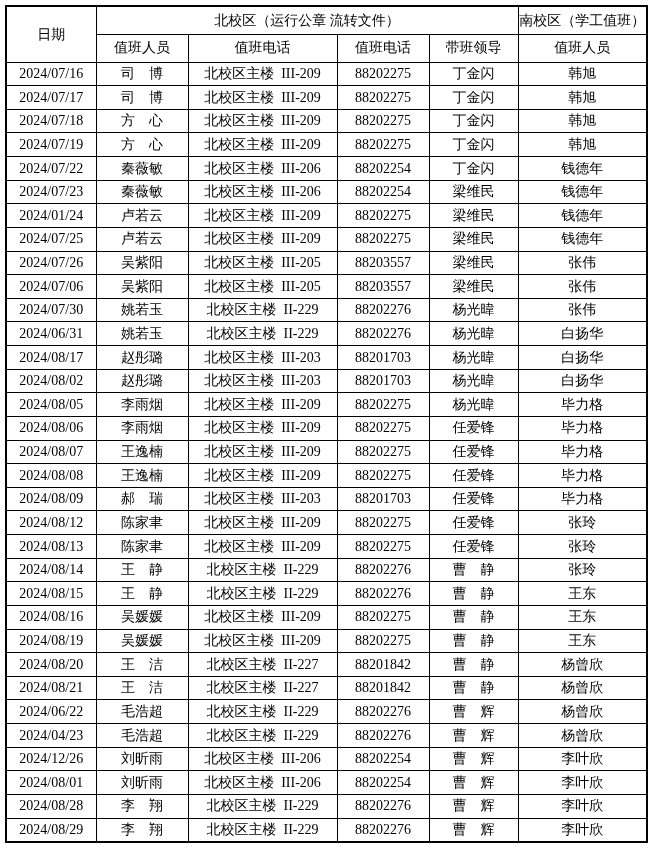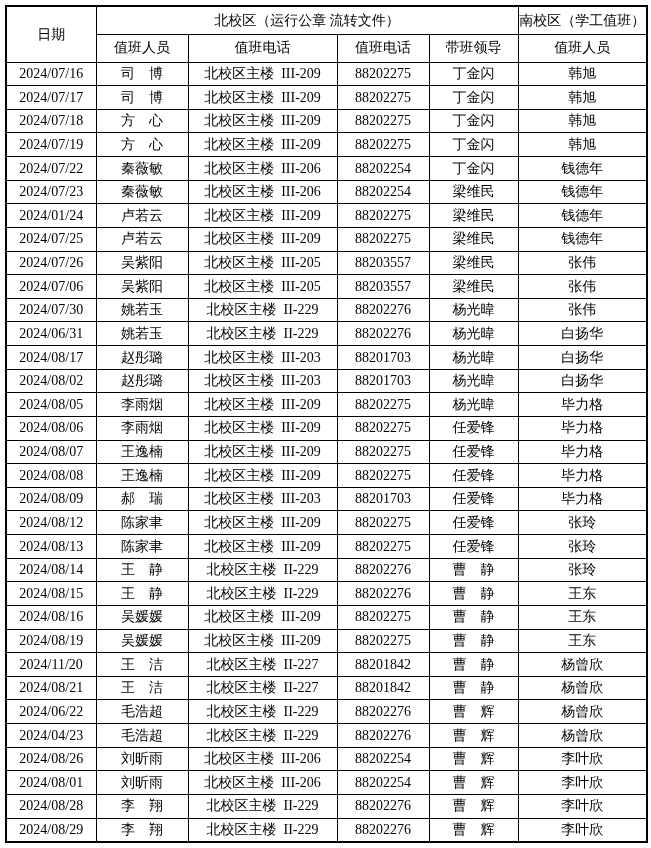--- a/index.html
+++ b/index.html
@@ -271,21 +271,21 @@
         </tr>
         <tr>
           <td class="c-date">2024/08/19</td>
           <td class="c-person">吴媛媛</td>
           <td class="c-loc">北校区主楼  III-209</td>
           <td class="c-phone">88202275</td>
           <td class="c-leader">曹　静</td>
           <td class="c-south">王东</td>
         </tr>
         <tr>
-          <td class="c-date">2024/11/20</td>
+          <td class="c-date">2024/08/20</td>
           <td class="c-person">王　洁</td>
           <td class="c-loc">北校区主楼  II-227</td>
           <td class="c-phone">88201842</td>
           <td class="c-leader">曹　静</td>
           <td class="c-south">杨曾欣</td>
         </tr>
         <tr>
           <td class="c-date">2024/08/21</td>
           <td class="c-person">王　洁</td>
           <td class="c-loc">北校区主楼  II-227</td>
@@ -303,21 +303,21 @@
         </tr>
         <tr>
           <td class="c-date">2024/04/23</td>
           <td class="c-person">毛浩超</td>
           <td class="c-loc">北校区主楼  II-229</td>
           <td class="c-phone">88202276</td>
           <td class="c-leader">曹　辉</td>
           <td class="c-south">杨曾欣</td>
         </tr>
         <tr>
-          <td class="c-date">2024/08/26</td>
+          <td class="c-date">2024/12/26</td>
           <td class="c-person">刘昕雨</td>
           <td class="c-loc">北校区主楼  III-206</td>
           <td class="c-phone">88202254</td>
           <td class="c-leader">曹　辉</td>
           <td class="c-south">李叶欣</td>
         </tr>
         <tr>
           <td class="c-date">2024/08/01</td>
           <td class="c-person">刘昕雨</td>
           <td class="c-loc">北校区主楼  III-206</td>

